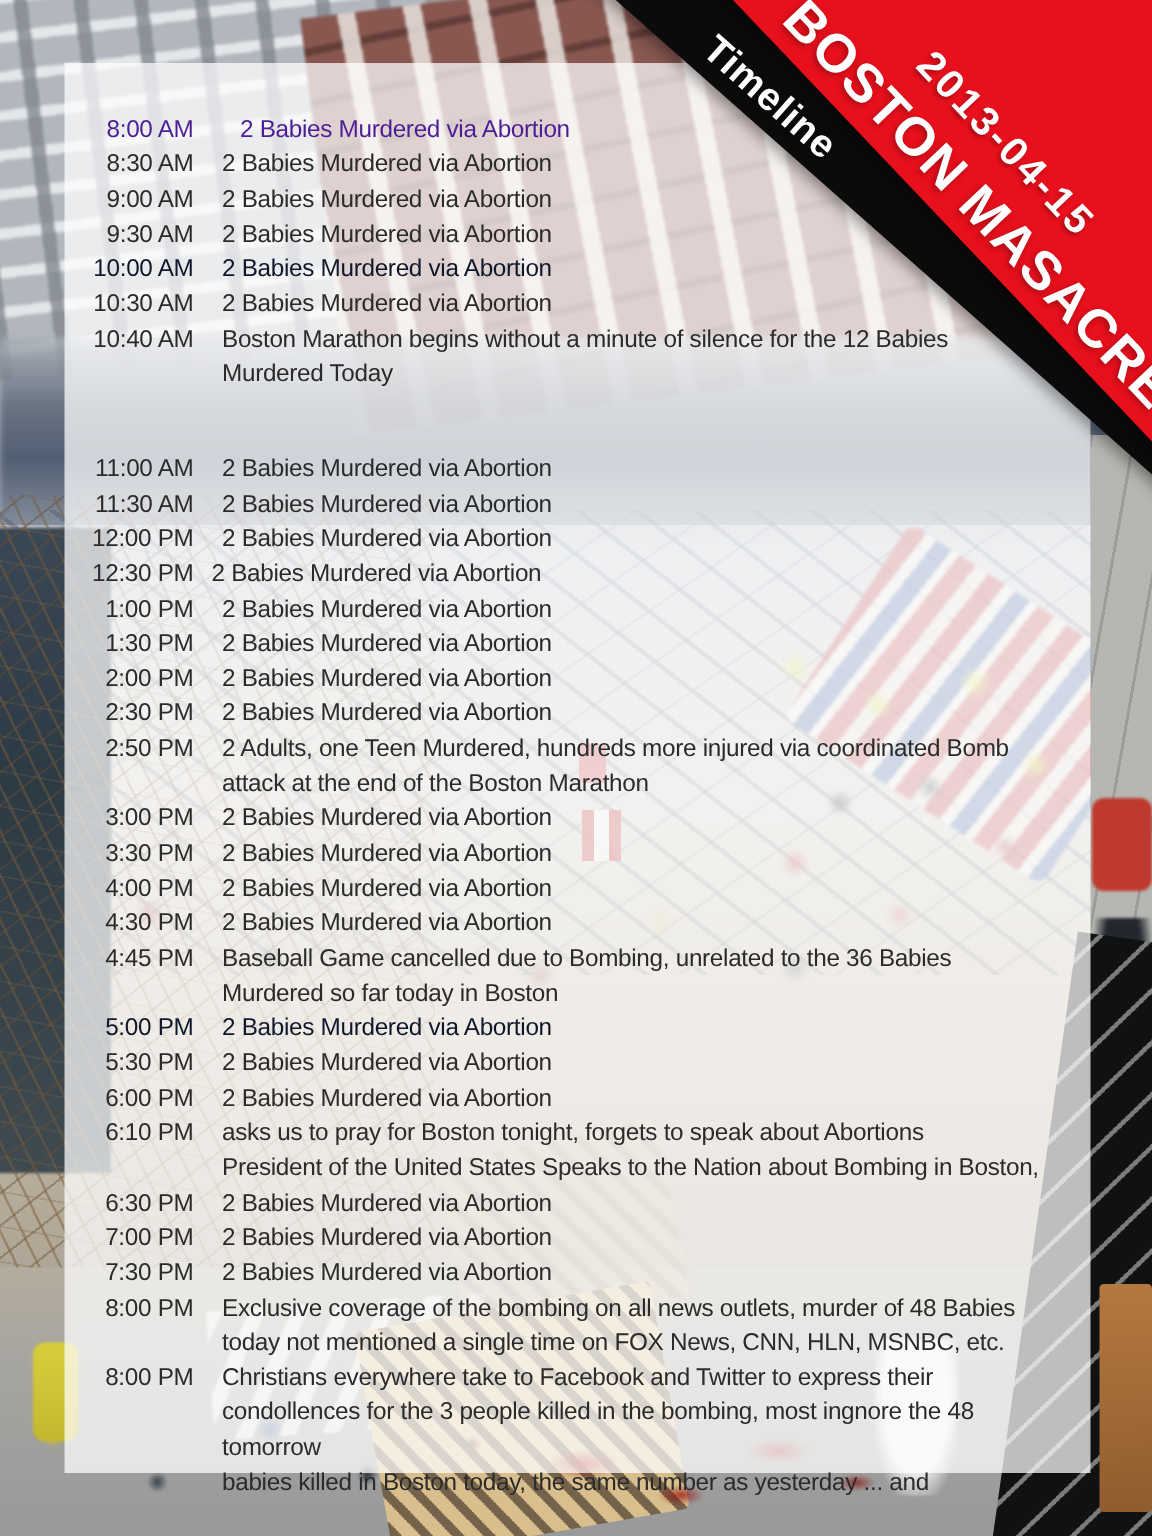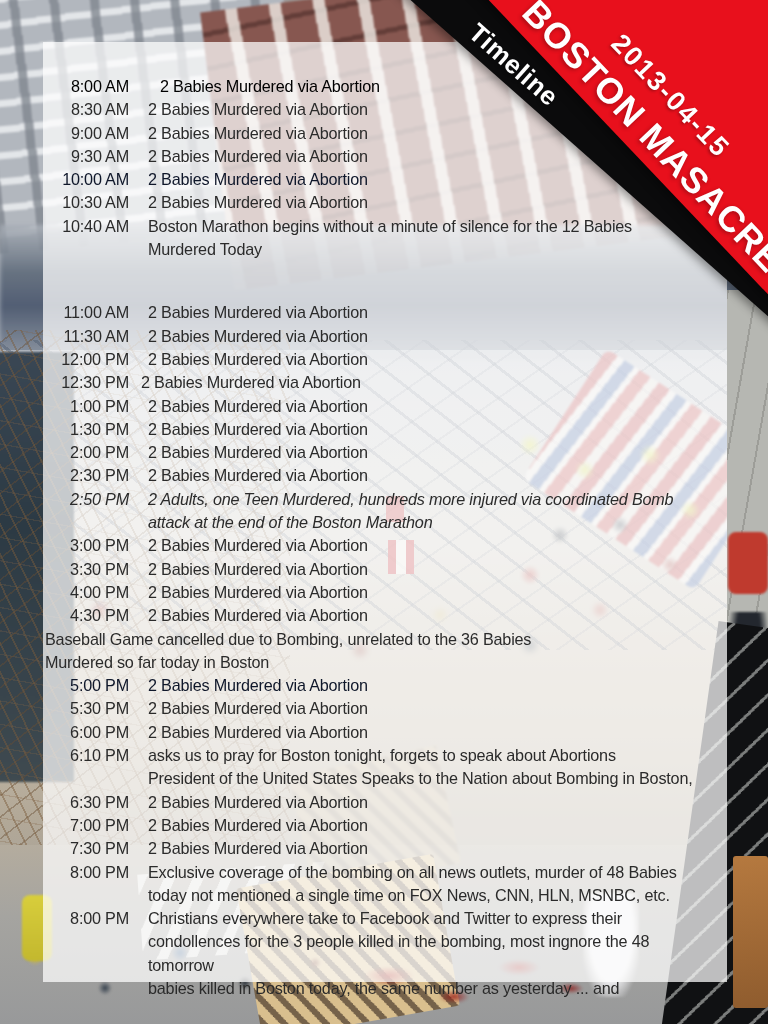--- a/index.html
+++ b/index.html
@@ -149,21 +149,21 @@
     <div class="ph" id="sidewalkR"></div>
     <div class="ph" id="redjacket"></div>
     <div class="ph" id="darkppl"></div>
     <div class="ph" id="brickstrip"></div>
     <div class="ph" id="fence"></div>
     <div class="ph" id="woodpanel"></div>
   </div>
 
   <div id="panel" style="background: rgba(255, 255, 255, 0.73);">
     <div>
-        <div class="row" style="color: #000000; gap: 31px;">
+        <div class="row" style="color: #4c1d95; gap: 31px;">
           <span class="time">8:00 AM</span>
           <div class="event">
             <div class="line">2 Babies Murdered via Abortion</div>
           </div>
         </div>
         <div class="row" style="color: rgb(43, 43, 43);">
           <span class="time">8:30 AM</span>
           <div class="event">
             <div class="line">2 Babies Murdered via Abortion</div>
           </div>
@@ -240,21 +240,21 @@
           <div class="event">
             <div class="line">2 Babies Murdered via Abortion</div>
           </div>
         </div>
         <div class="row" style="color: rgb(43, 43, 43);">
           <span class="time">2:30 PM</span>
           <div class="event">
             <div class="line">2 Babies Murdered via Abortion</div>
           </div>
         </div>
-        <div class="row" style="color: rgb(43, 43, 43); font-style: italic;">
+        <div class="row" style="color: rgb(43, 43, 43);">
           <span class="time">2:50 PM</span>
           <div class="event">
             <div class="line">2 Adults, one Teen Murdered, hundreds more injured via coordinated Bomb</div>
             <div class="line">attack at the end of the Boston Marathon</div>
           </div>
         </div>
         <div class="row" style="color: rgb(43, 43, 43);">
           <span class="time">3:00 PM</span>
           <div class="event">
             <div class="line">2 Babies Murdered via Abortion</div>
@@ -272,20 +272,21 @@
             <div class="line">2 Babies Murdered via Abortion</div>
           </div>
         </div>
         <div class="row" style="color: rgb(43, 43, 43);">
           <span class="time">4:30 PM</span>
           <div class="event">
             <div class="line">2 Babies Murdered via Abortion</div>
           </div>
         </div>
         <div class="row" style="color: rgb(43, 43, 43);">
+          <span class="time">4:45 PM</span>
           <div class="event">
             <div class="line">Baseball Game cancelled due to Bombing, unrelated to the 36 Babies</div>
             <div class="line">Murdered so far today in Boston</div>
           </div>
         </div>
         <div class="row" style="color: #0f172a;">
           <span class="time">5:00 PM</span>
           <div class="event">
             <div class="line">2 Babies Murdered via Abortion</div>
           </div>

